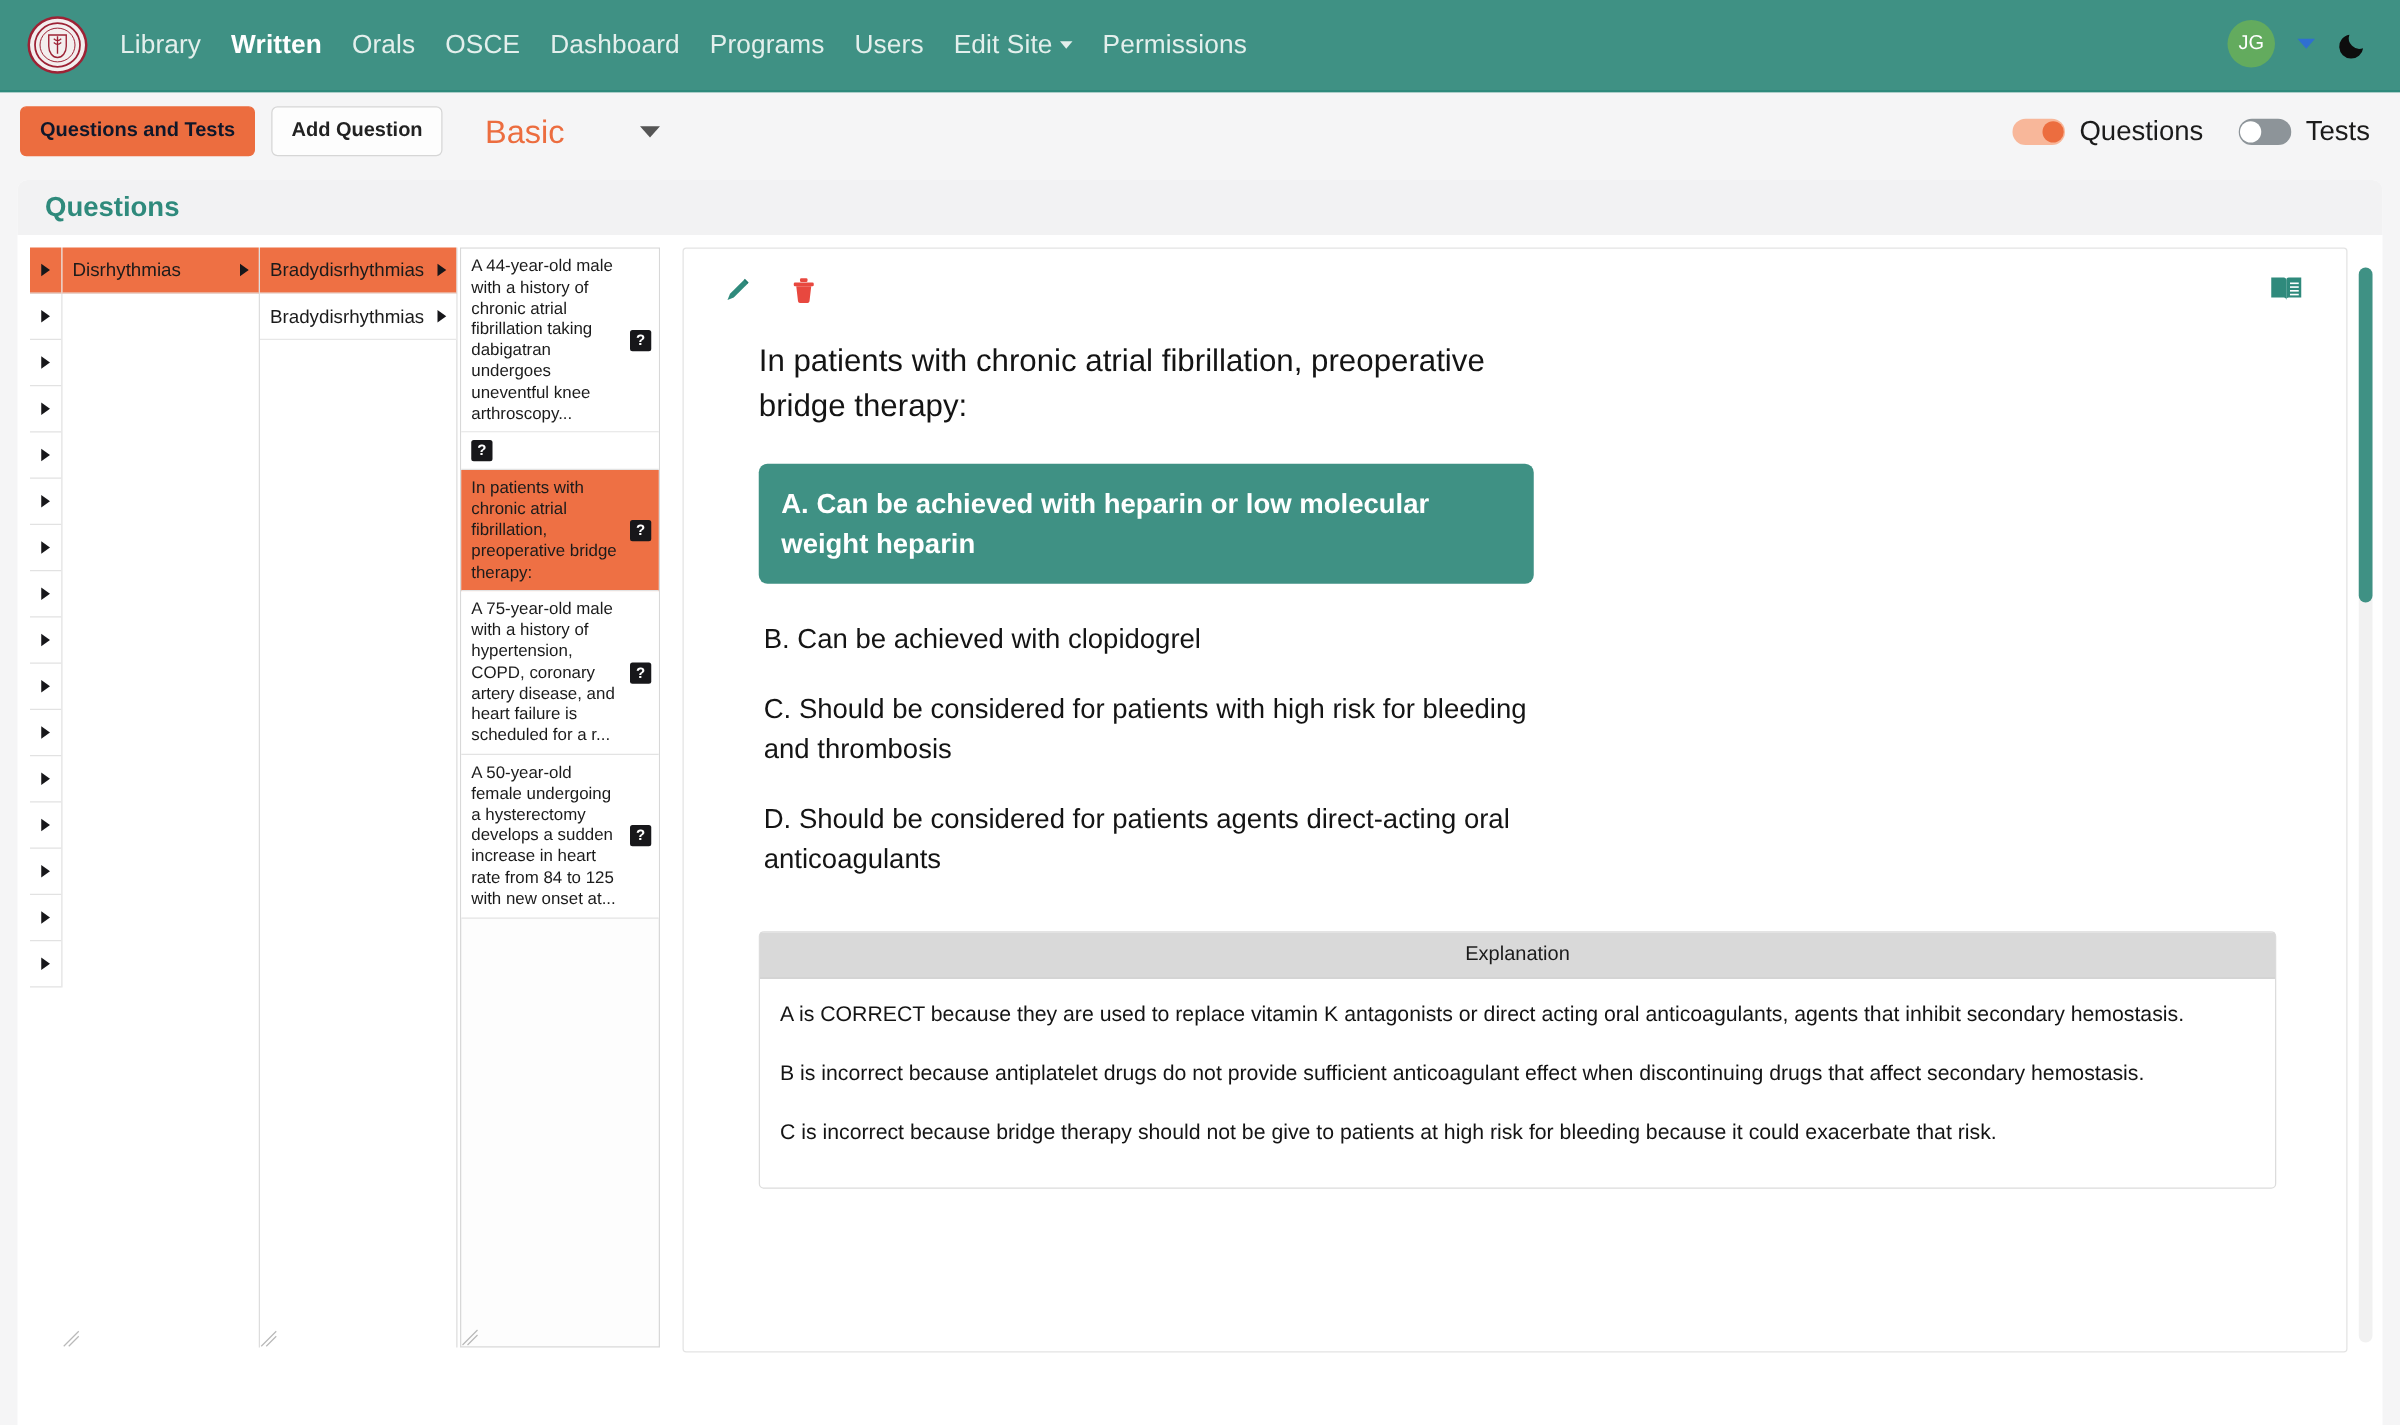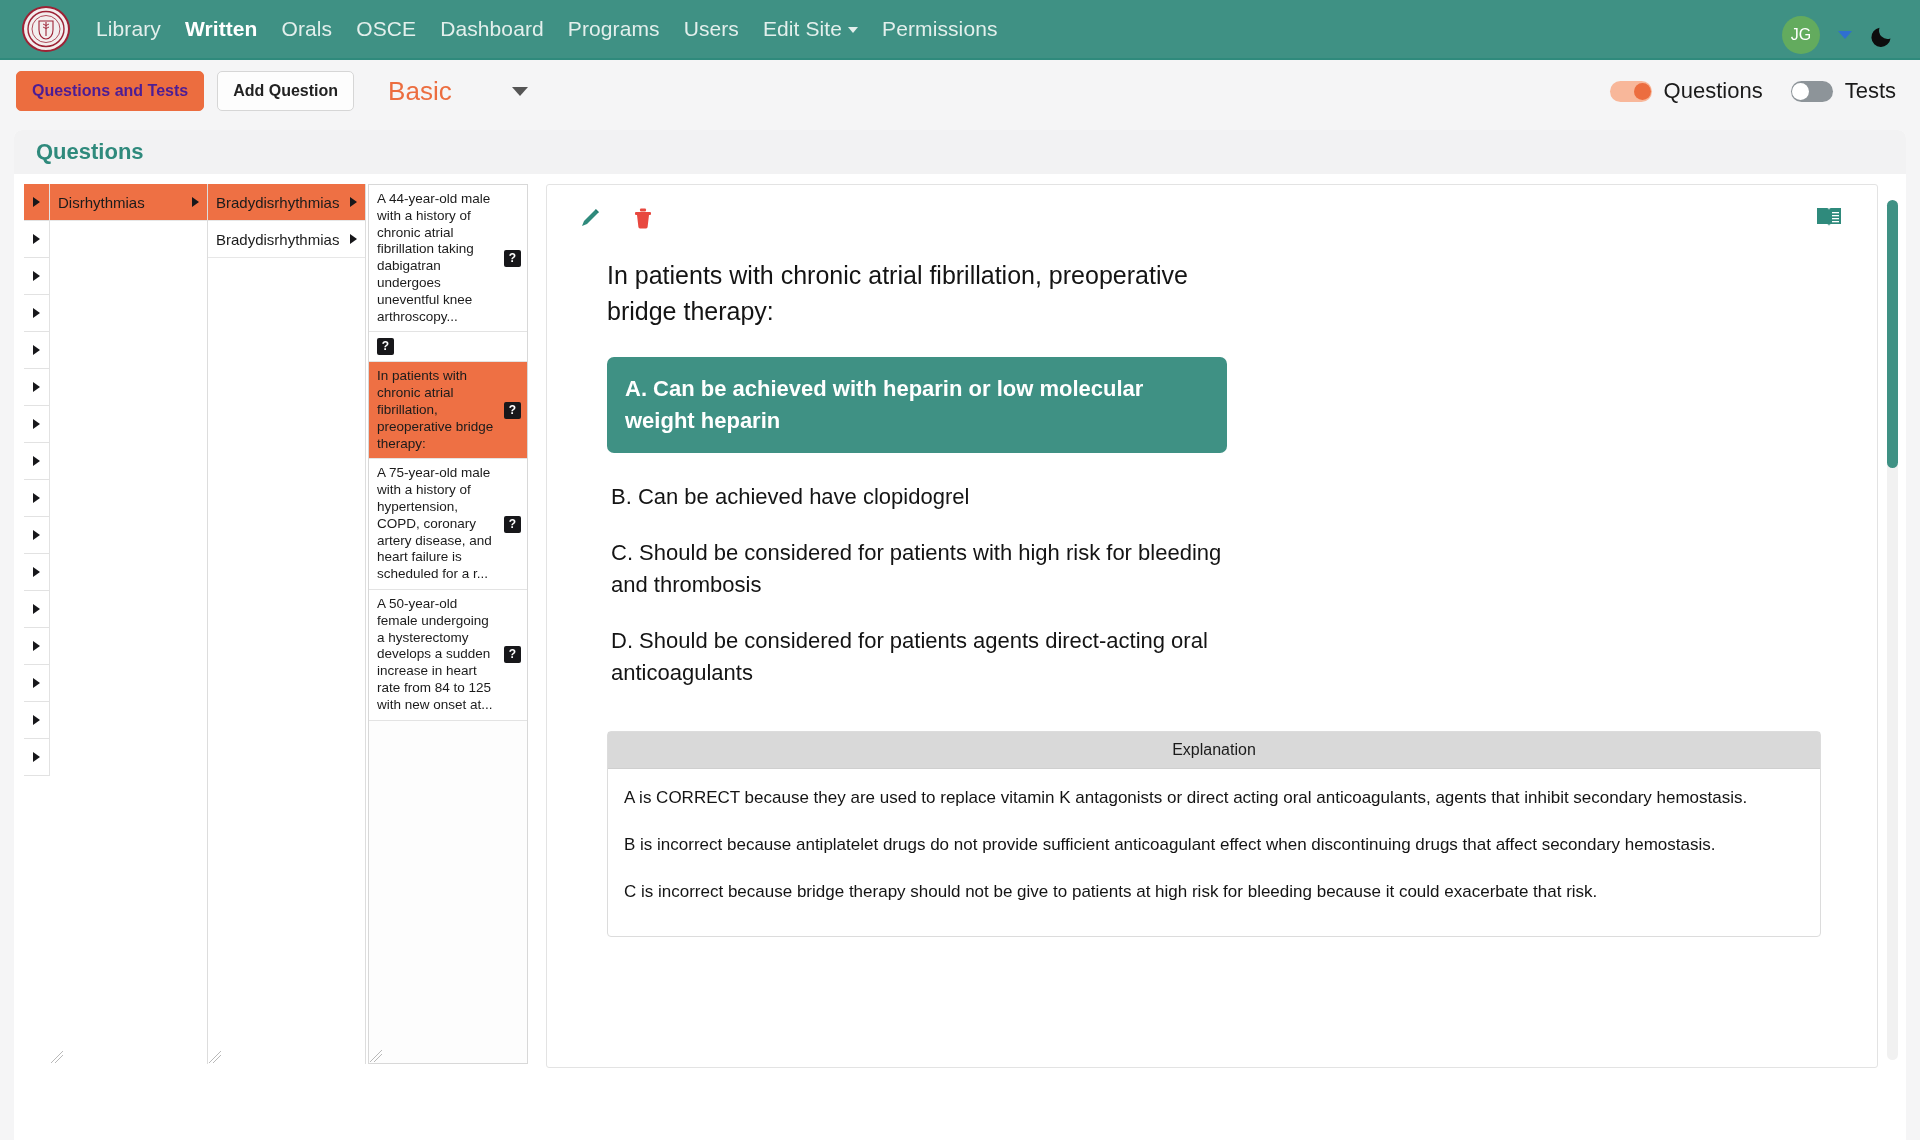--- a/index.html
+++ b/index.html
@@ -7,21 +7,21 @@
   body {
     width:1920px; height:1140px;
     background:#f5f5f6;
     font-family:"Liberation Sans", sans-serif;
     overflow:hidden;
     position:relative;
   }
 
   
   .navbar{
-    height:60px; background:#3f9184;
+    height:74px; background:#3f9184;
     display:flex; align-items:center;
     padding:0 22px; position:relative;
     border-bottom:2px solid #2f8a7c;
   }
   .logo-seal{
     width:48px;height:46px;border-radius:50%;
     background:#f3eeee;border:2px solid #9d2235;
     display:flex;align-items:center;justify-content:center;
     flex:0 0 auto; margin-right:26px;
   }
@@ -55,21 +55,21 @@
 
   
   .toolbar{
     height:62px;display:flex;align-items:center;
     padding:0 16px;position:relative;background:#f5f5f6;
   }
   .btn{
     font-size:16px;font-weight:bold;border-radius:5px;
     padding:10px 15px;cursor:pointer;white-space:nowrap;
   }
-  .btn-primary{background:#ec6d3f;color:#4c1d95;border:1px solid #ec6d3f;}
+  .btn-primary{background:#ec6d3f;color:#0f172a;border:1px solid #ec6d3f;}
   .btn-default{background:#fdfdfd;color:#222;border:1px solid #d6d6d6;margin-left:13px;}
   .level-select{
     margin-left:34px;display:flex;align-items:center;gap:60px;cursor:pointer;
   }
   .level-name{color:#ec6d3f;font-size:26px;}
   .level-caret{
     width:0;height:0;
     border-left:8px solid transparent;border-right:8px solid transparent;
     border-top:9px solid #555;
   }
@@ -387,21 +387,21 @@
             <rect x="17" y="13" width="7" height="1.3"></rect>
             <rect x="17" y="16" width="7" height="1.3"></rect>
           </g>
         </svg>
       </div>
 
       <div class="detail-inner">
         <div class="stem">In patients with chronic atrial fibrillation, preoperative bridge therapy:</div>
 
         <div class="choice correct">A. Can be achieved with heparin or low molecular weight heparin</div>
-        <div class="choice">B. Can be achieved have clopidogrel</div>
+        <div class="choice">B. Can be achieved with clopidogrel</div>
         <div class="choice">C. Should be considered for patients with high risk for bleeding and thrombosis</div>
         <div class="choice">D. Should be considered for patients agents direct-acting oral anticoagulants</div>
 
         <div class="expl-box">
           <div class="expl-head">Explanation</div>
           <div class="expl-body">
             <p class="expl-p">A is CORRECT because they are used to replace vitamin K antagonists or direct acting oral anticoagulants, agents that inhibit secondary hemostasis.</p>
             <p class="expl-p">B is incorrect because antiplatelet drugs do not provide sufficient anticoagulant effect when discontinuing drugs that affect secondary hemostasis.</p>
             <p class="expl-p">C is incorrect because bridge therapy should not be give to patients at high risk for bleeding because it could exacerbate that risk.</p>
           </div>

